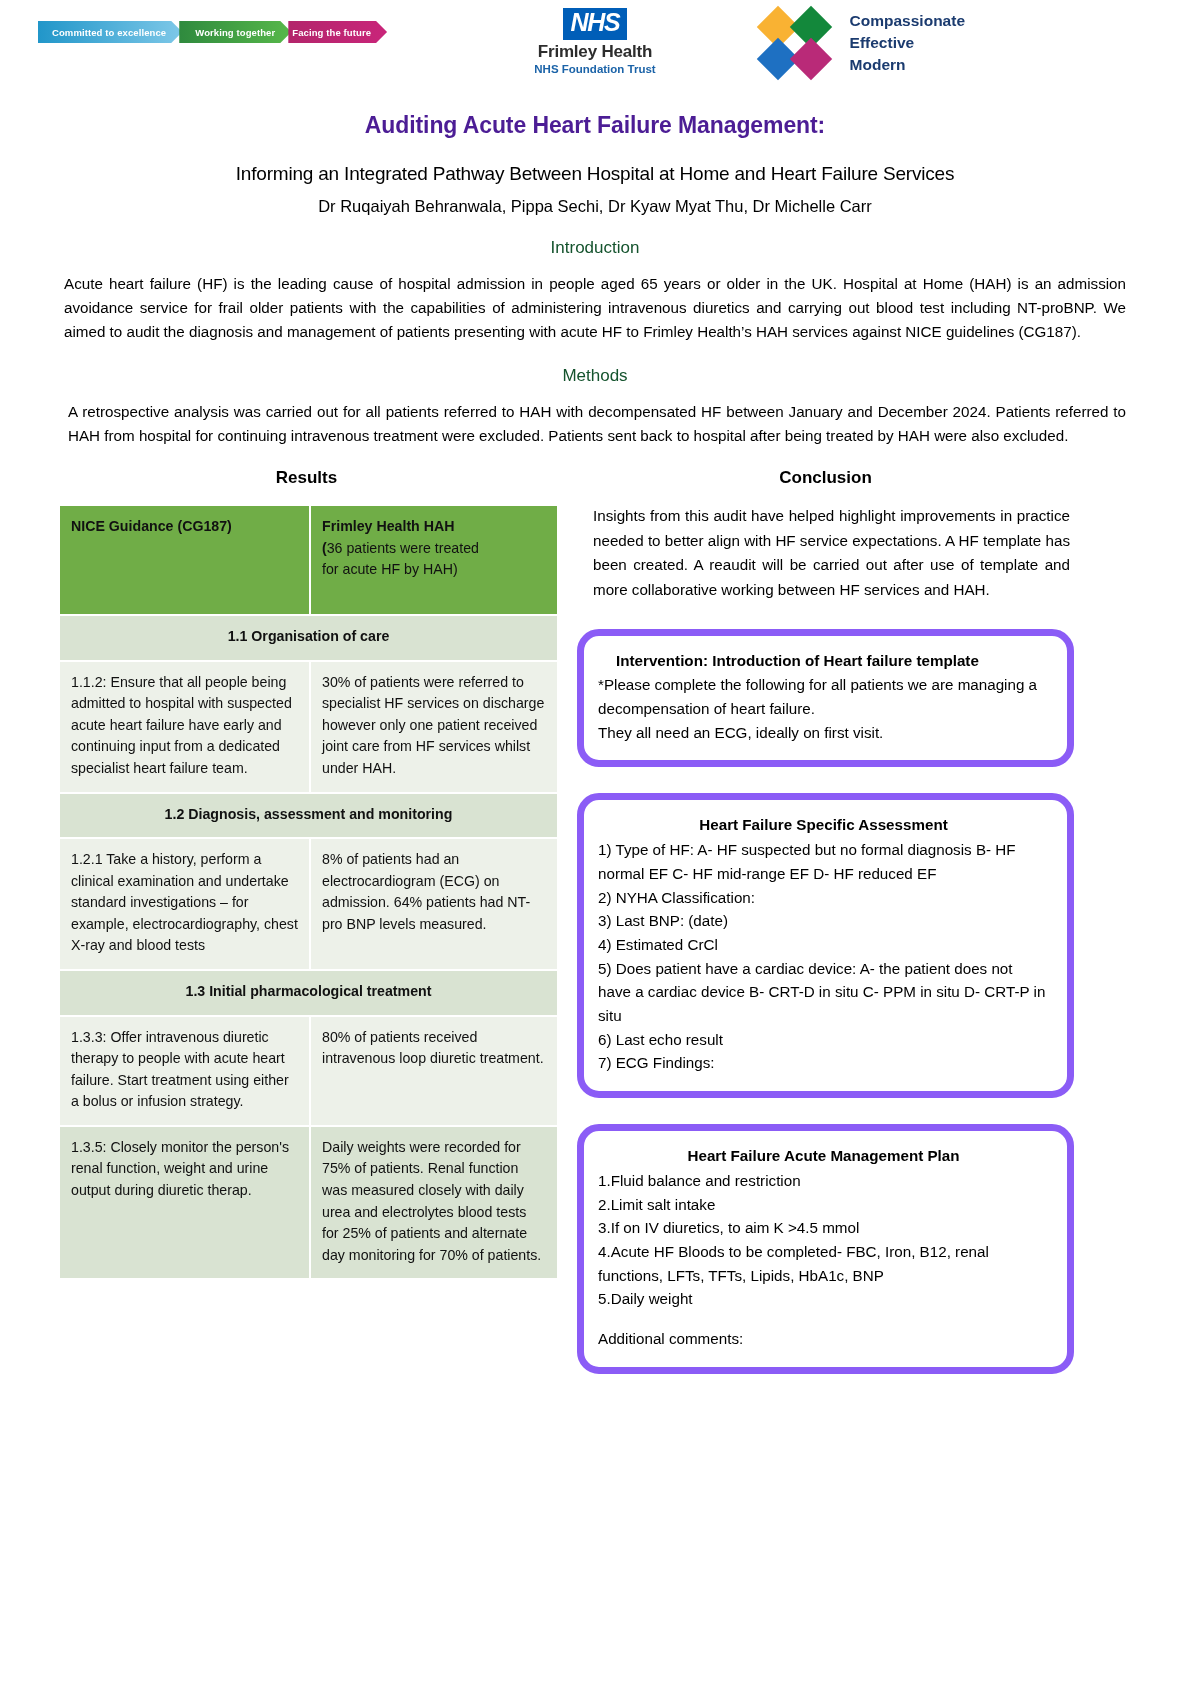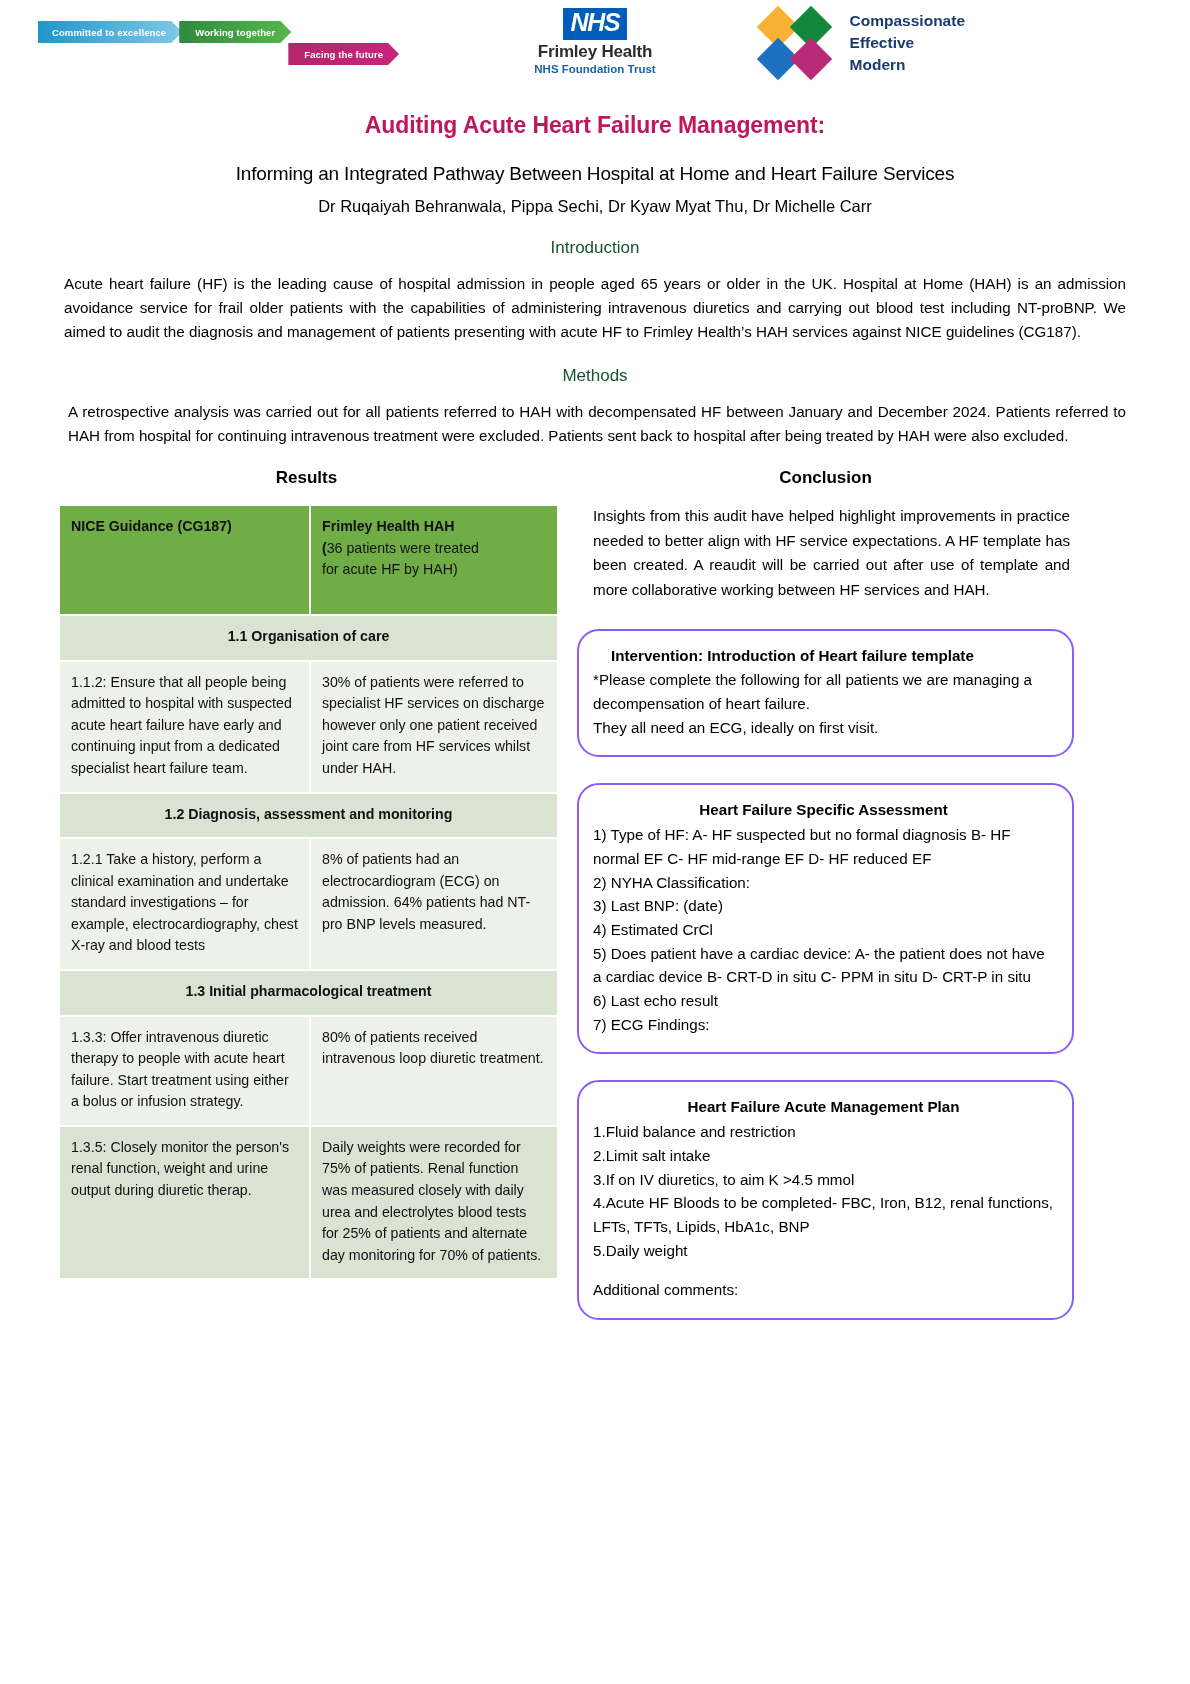--- a/index.html
+++ b/index.html
@@ -39,21 +39,21 @@
     color: #ffffff;
     font-size: 9.5px;
     font-weight: bold;
     letter-spacing: .1px;
     white-space: nowrap;
     clip-path: polygon(0 0, calc(100% - 11px) 0, 100% 50%, calc(100% - 11px) 100%, 0 100%);
     margin-right: -3px;
   }
   .chev.c1 { background: linear-gradient(90deg, #2196c9 0%, #7ec8e8 100%); padding-left: 14px; }
   .chev.c2 { background: linear-gradient(90deg, #2f8a3e 0%, #57b84a 100%); padding-left: 16px; }
-  .chev.c3 { background: linear-gradient(90deg, #b3256b 0%, #c9257a 100%); padding-left: 16px; margin-top: 22px; }
+  .chev.c3 { background: linear-gradient(90deg, #b3256b 0%, #c9257a 100%); padding-left: 4px; }
 
   .nhs-logo {
     position: absolute;
     left: 0; right: 0; top: 8px;
     width: 1190px;
     text-align: center;
     pointer-events: none;
   }
   .nhs-box {
     display: inline-block;
@@ -108,21 +108,21 @@
     color: #1B3B6F;
     line-height: 1.42;
     white-space: nowrap;
   }
 
   
   .title-block { text-align: center; margin-top: 16px; }
   .title-line1 {
     font-size: 23px;
     font-weight: bold;
-    color: #be185d;
+    color: #4c1d95;
     letter-spacing: -.1px;
   }
   .title-line2 {
     font-size: 19px;
     font-weight: normal;
     color: #000;
     margin-top: 24px;
     letter-spacing: -.2px;
   }
   .authors {
@@ -212,21 +212,21 @@
   col.c2 { width: 246px; }
 
   
   .conclusion-text {
     font-size: 15.2px;
     line-height: 1.62;
     text-align: justify;
     padding: 0 4px 0 16px;
   }
   .rbox {
-    border: 2px solid #8b5cf6;
+    border: 7px solid #8b5cf6;
     border-radius: 22px;
     background: #ffffff;
     margin-top: 26px;
     padding: 13px 18px 16px 14px;
     font-size: 15.2px;
     line-height: 1.56;
     color: #000;
   }
   .rbox .rbox-title {
     font-weight: bold;

